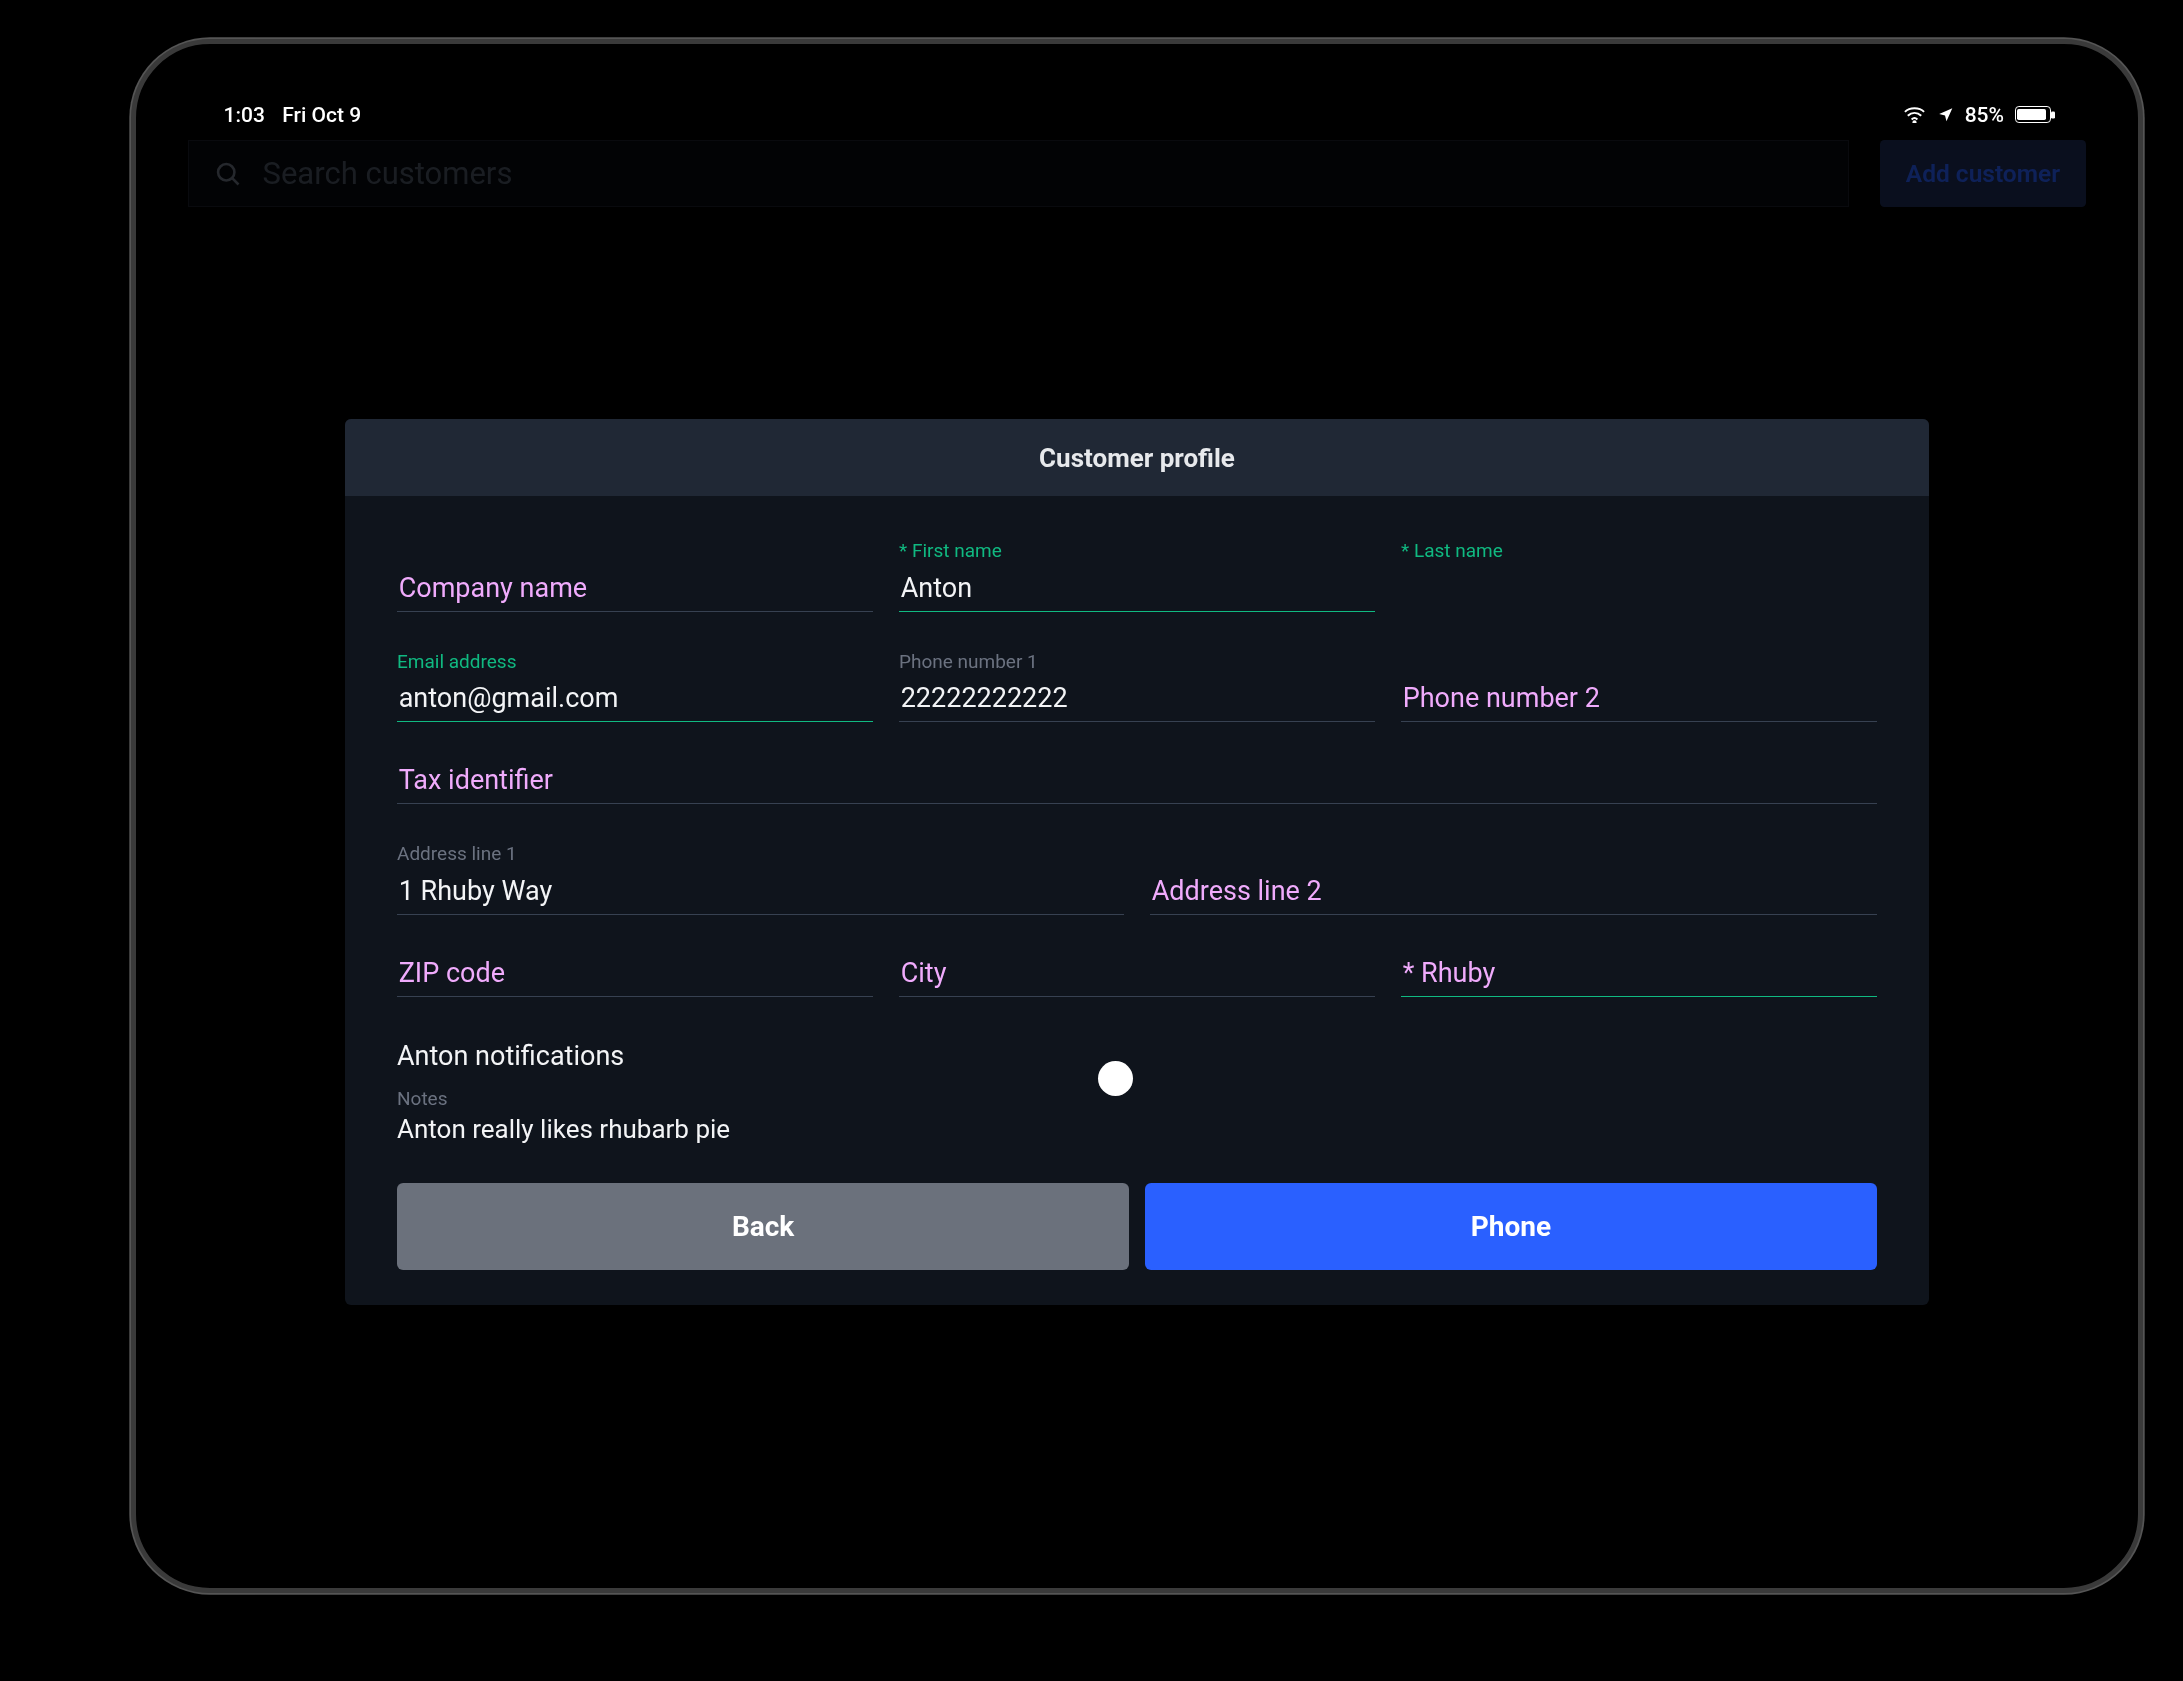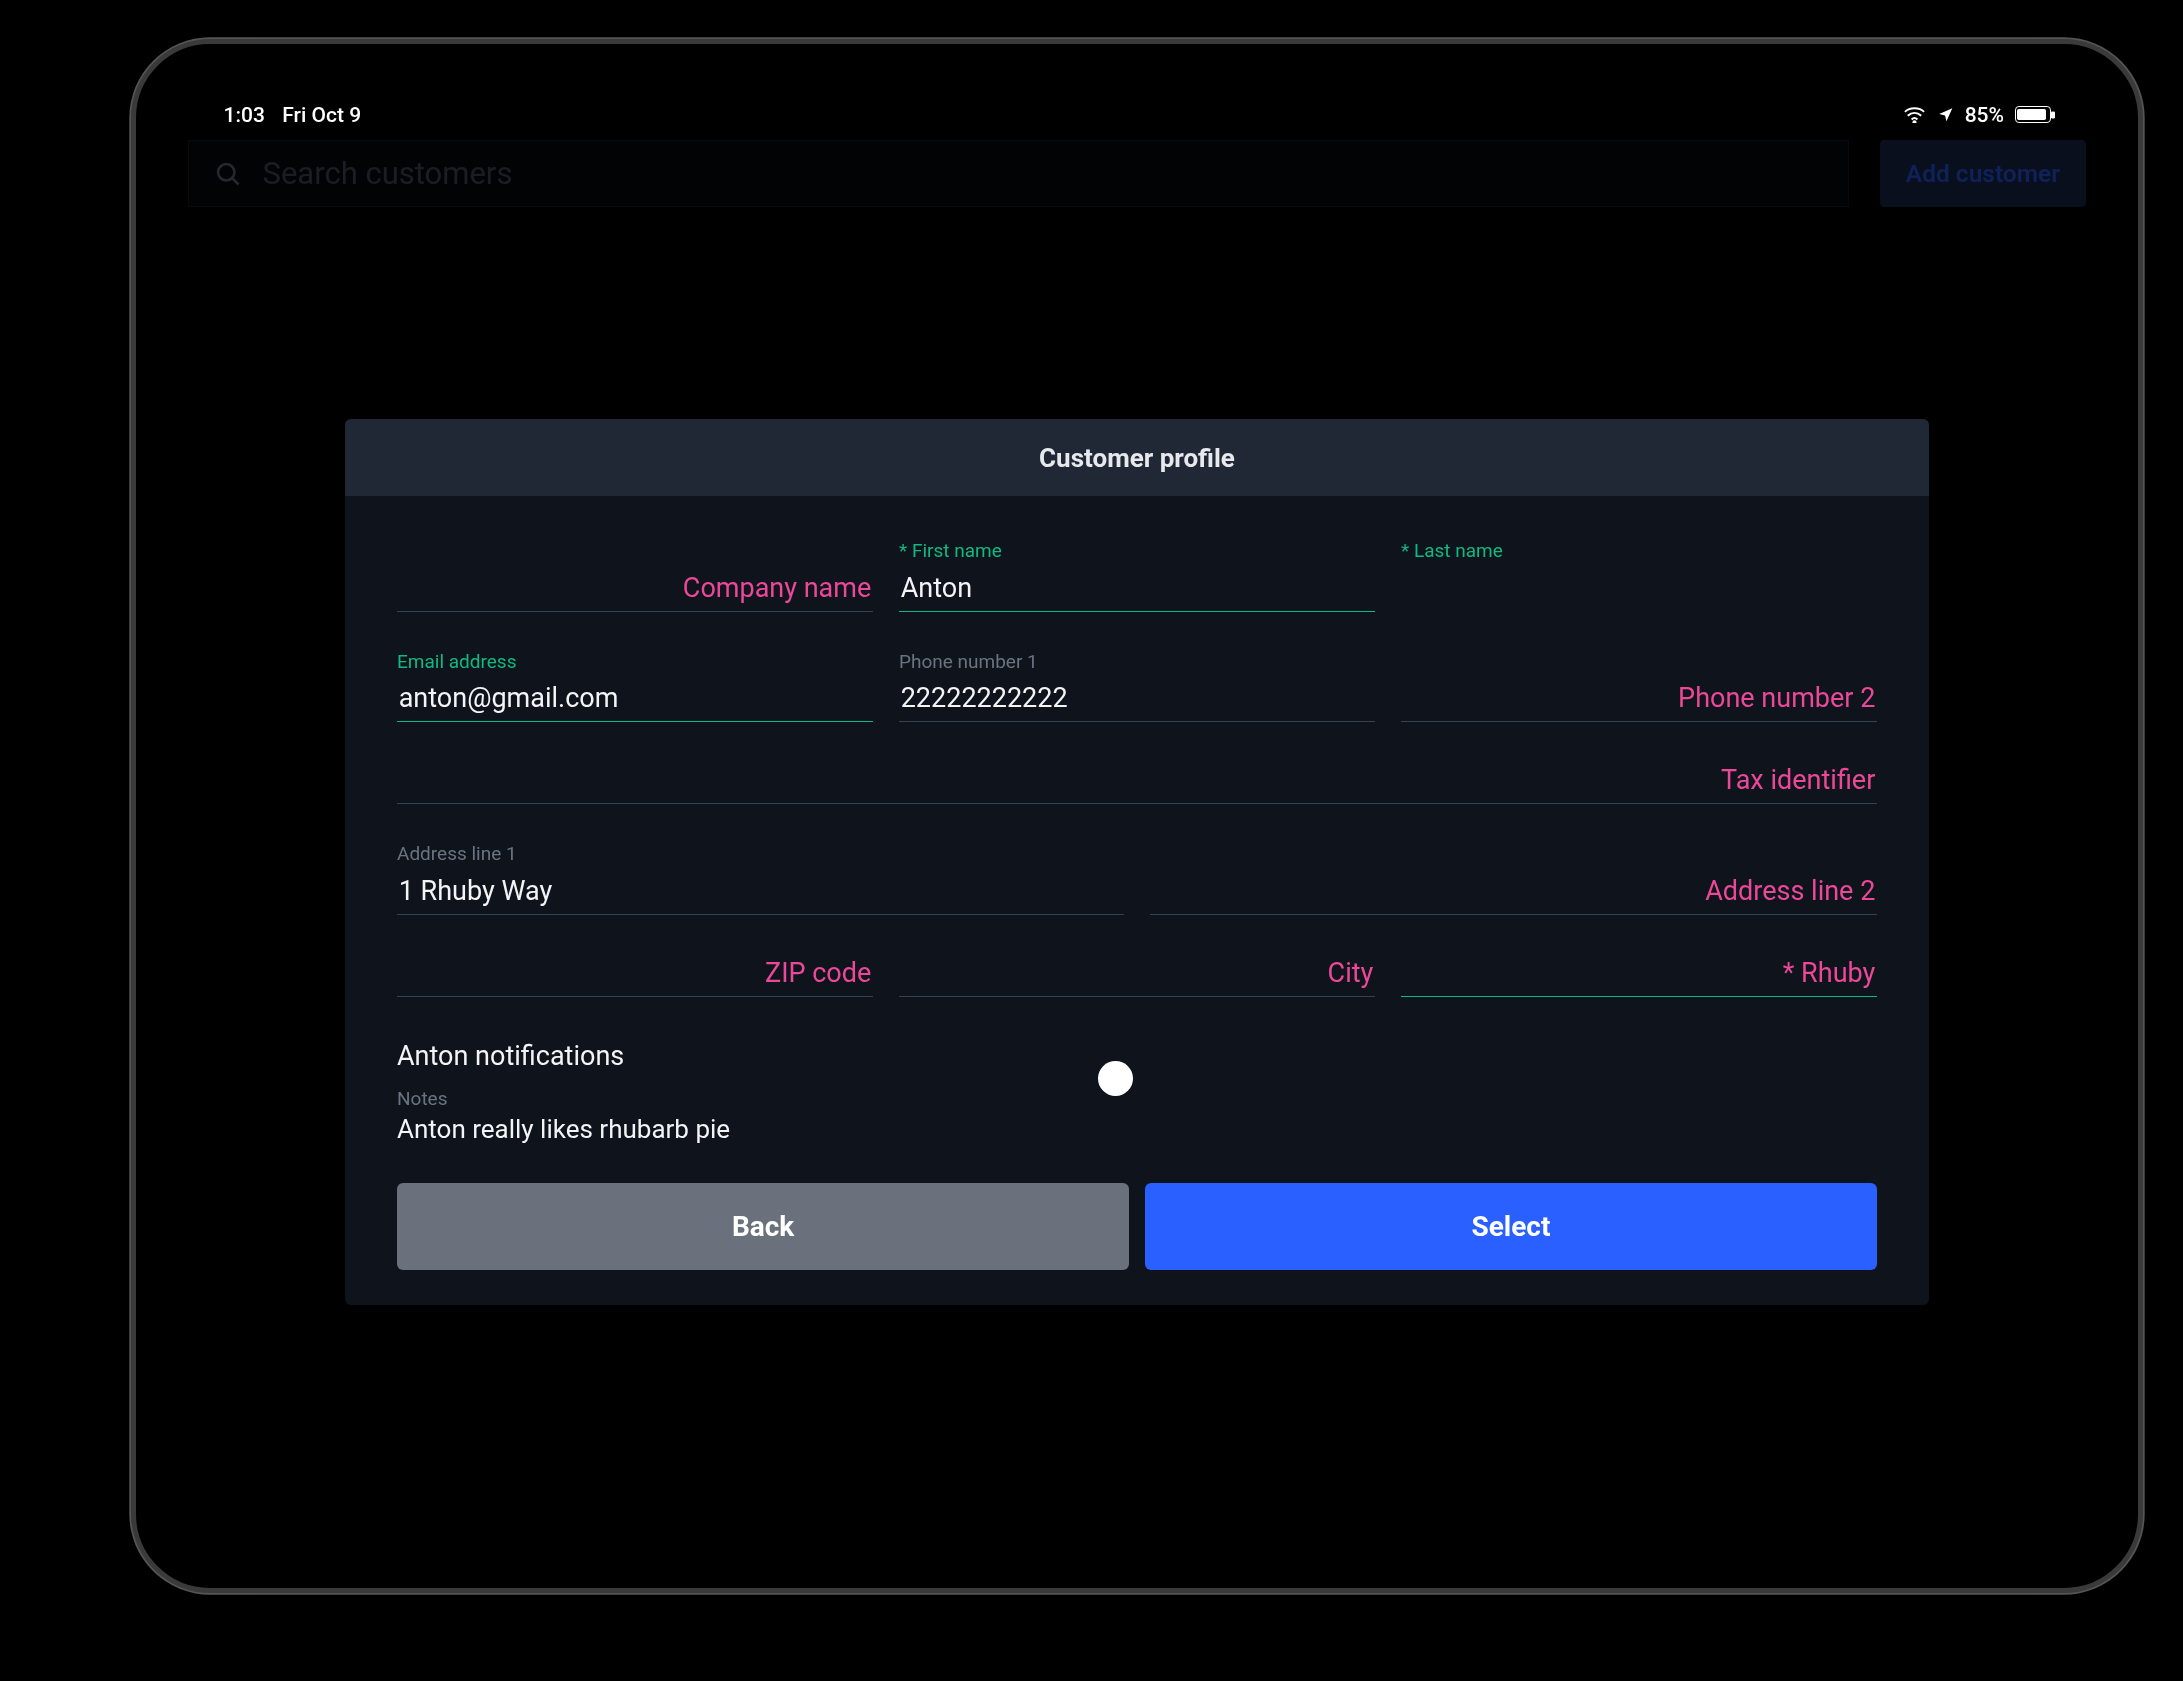--- a/index.html
+++ b/index.html
@@ -118,21 +118,21 @@
   .field-label.required { color: #10b981; }
   .field-input {
     font-size: 27px;
     color: #f3f4f6;
     border: none;
     border-bottom: 1.7px solid #374151;
     background: transparent;
     padding: 4.4px 1.7px 7px 1.7px;
     min-height: 38px;
   }
-  .field-input.placeholder { color: #ec4899; text-align: right; }
+  .field-input.placeholder { color: #f0abfc; }
   .field.filled .field-input { color: #f3f4f6; }
   .field.green-underline .field-input { border-bottom-color: #10b981; }
 
   .toggle-row {
     display:flex; align-items:center; padding: 13px 0 13px 0;
     font-size: 27px; color:#f3f4f6;
   }
   .switch {
     width: 79px; height: 44px;
     background: #1f5eff;
@@ -286,21 +286,21 @@
           </span>
         </div>
 
         <div class="notes-field">
           <div class="notes-label">Notes</div>
           <div class="notes-value">Anton really likes rhubarb pie</div>
         </div>
 
         <div class="btn-row">
           <div class="btn btn-back">Back</div>
-          <div class="btn btn-select">Select</div>
+          <div class="btn btn-select">Phone</div>
         </div>
 
       </div>
     </div>
 
   </div>
 </div>
 
 
 </body></html>

